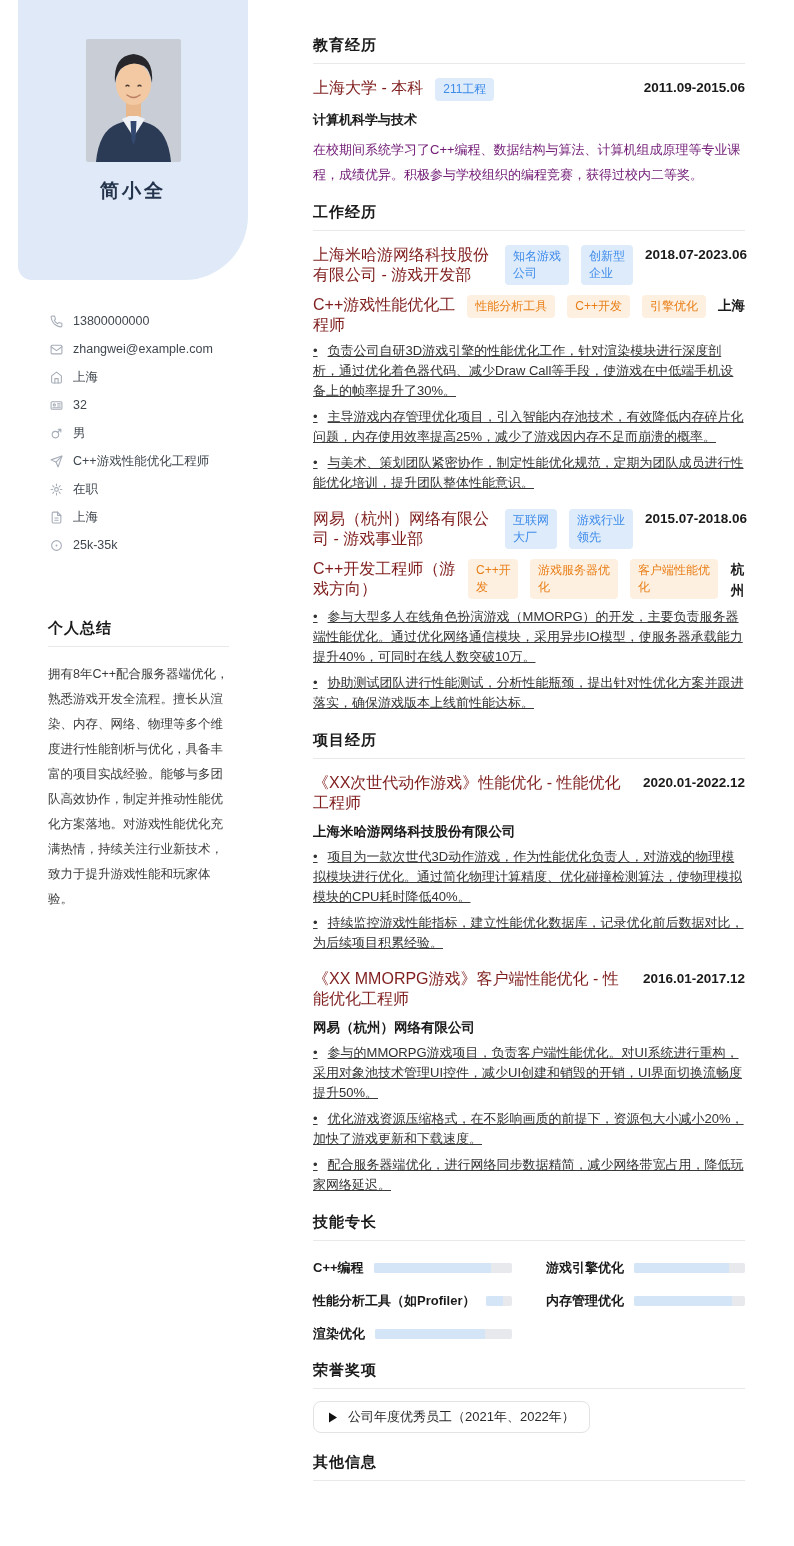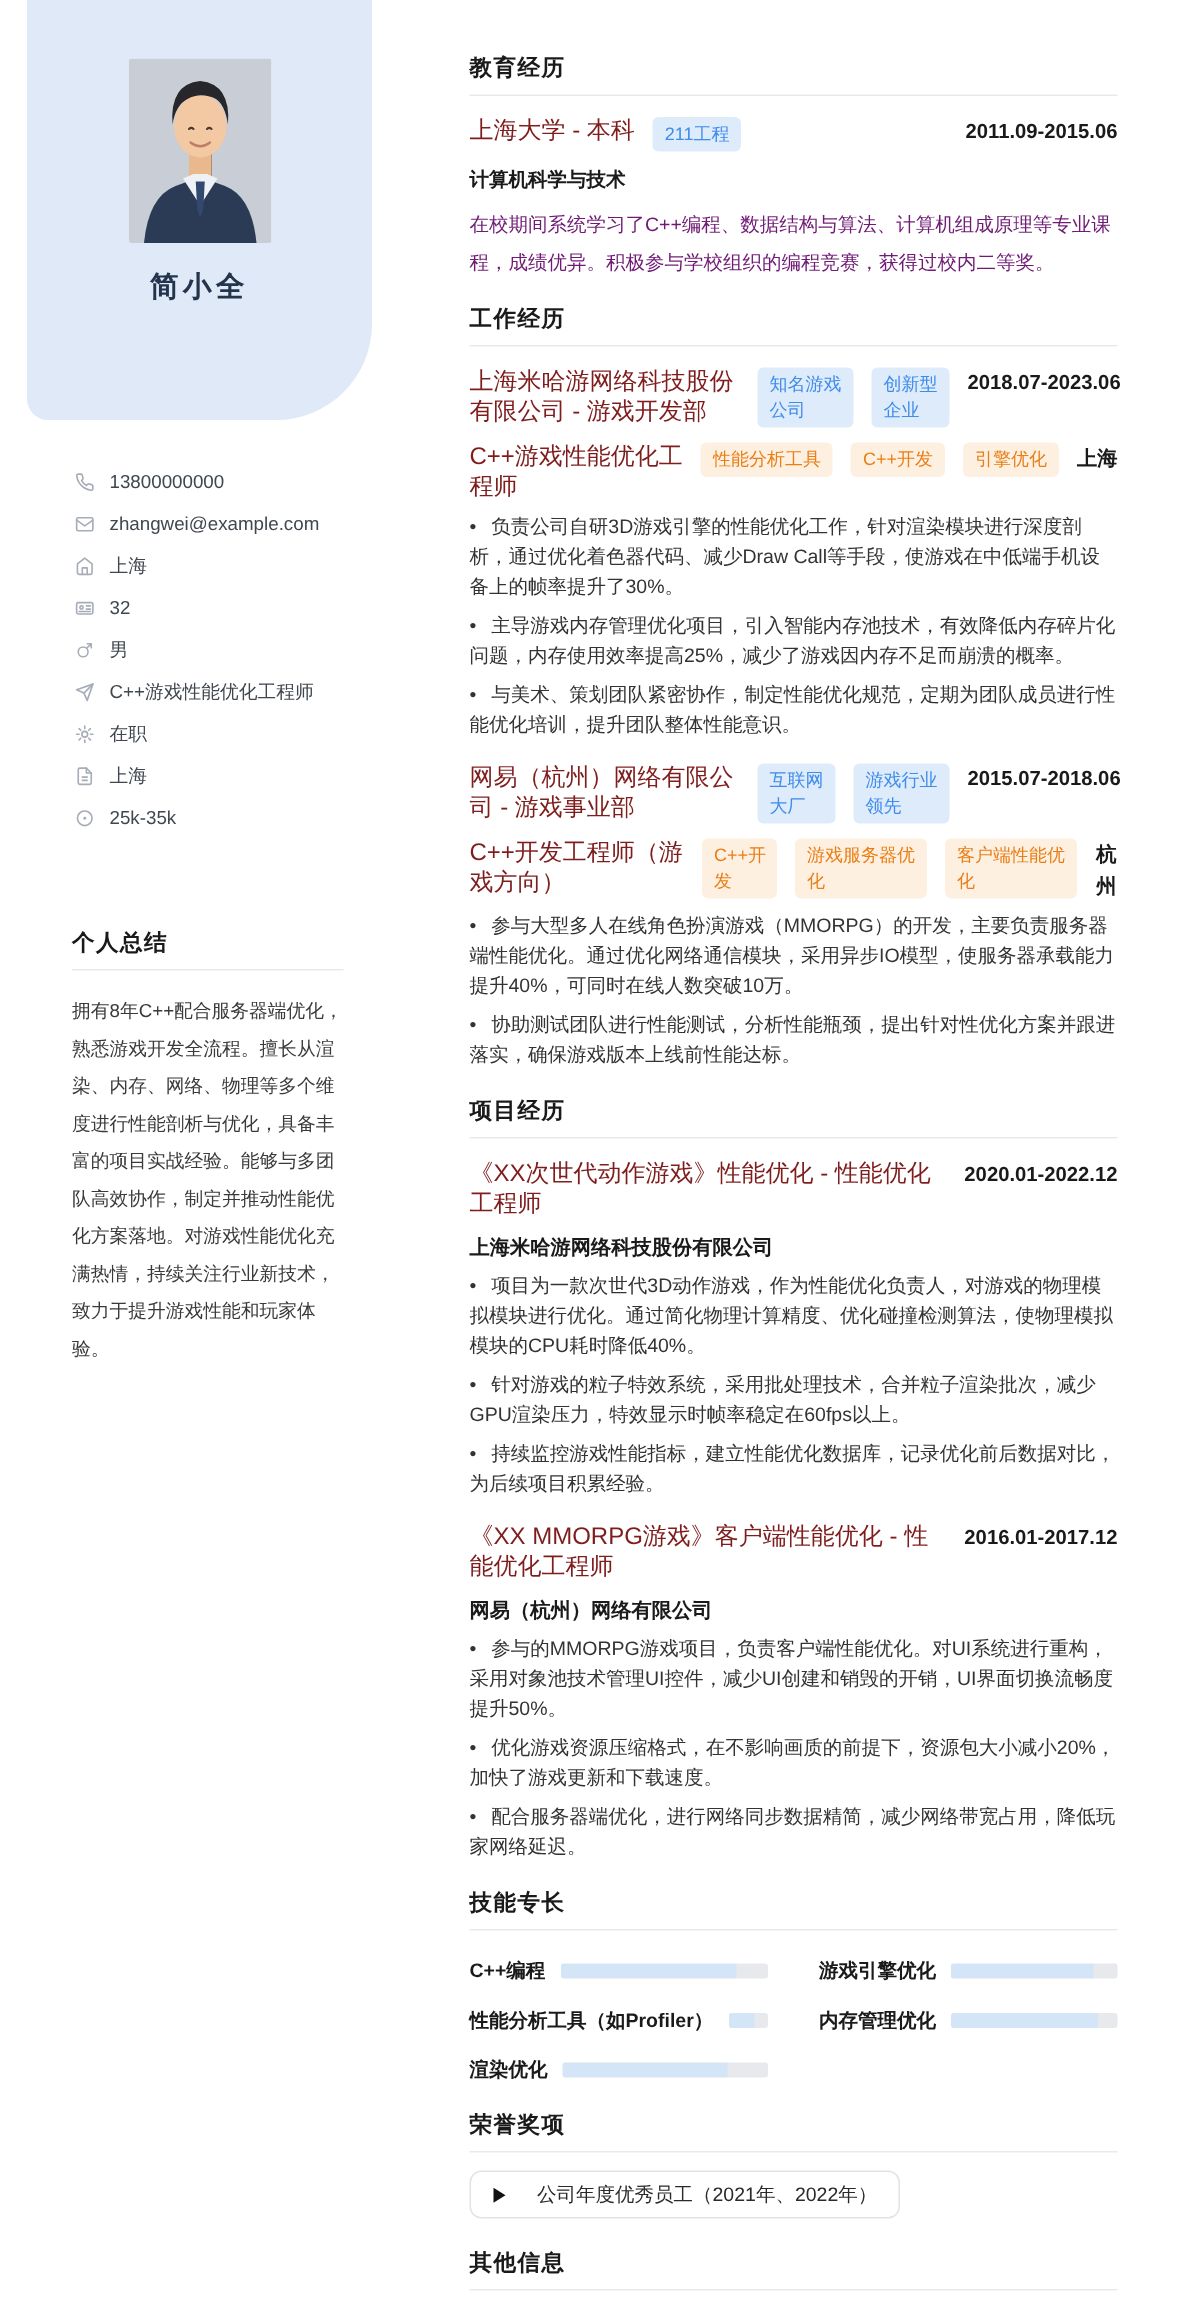--- a/index.html
+++ b/index.html
@@ -40,33 +40,33 @@
   .badge { flex:none; font-size:12px; line-height:17px; padding:3px 8px; border-radius:4px; }
   .badge.blue { background:#ddebfa; color:#3f8cea; }
   .badge.orange { background:#fdf0e1; color:#e97e16; }
   .w52 { width:52px; } .w50 { width:50px; } .w64 { width:64px; } .w88 { width:88px; }
   .company { flex:none; width:180px; }
   .role2 { width:150px; }
 
   .major { margin-top:10px; font-weight:bold; font-size:13px; color:#1a1a1a; }
   .desc { margin:8px 0 0; font-size:13px; line-height:25px; color:#701a75; }
 
-  .bullets { margin-top:4px; }
+  .bullets { margin-top:4px;text-decoration:underline; }
   .bullets p { margin:6px 0 0; font-size:13px; line-height:20px; color:#333; }
   .bullets p::before { content:"•"; margin-right:10px; color:#333; }
 
   .proj-company { margin-top:10px; font-weight:bold; font-size:13.5px; color:#1a1a1a; }
 
   .skill-grid { display:grid; grid-template-columns:1fr 1fr; column-gap:34px; row-gap:15px; margin-top:18px; }
   .skill { display:flex; align-items:center; gap:10px; min-width:0; }
   .skill-label { flex:none; font-weight:bold; font-size:13px; color:#1a1a1a; white-space:nowrap; }
   .skill-bar { flex:1; min-width:0; height:10px; background:#e7e9ec; border-radius:2px; overflow:hidden; }
   .skill-fill { height:100%; background:#d4e5f7; }
 
-  .honor-pill { display:inline-flex; align-items:center; gap:20px; margin-top:12px;
+  .honor-pill { display:inline-flex; align-items:center; gap:10px; margin-top:12px;
                 border:1px solid #e3e3e3; border-radius:8px; padding:6px 14px;
                 font-size:13px; color:#2a2a2a; background:#fff; cursor:pointer; }
   .tri svg { display:block; }
 </style>
 </head>
 <body>
 
 <div class="page">
 
   <aside class="left-col">
@@ -242,21 +242,20 @@
       <div class="sec-title">项目经历</div>
 
       <div>
         <div class="row-head">
           <span class="bold-name">《XX次世代动作游戏》性能优化 - 性能优化工程师</span>
           <span class="date">2020.01-2022.12</span>
         </div>
         <div class="proj-company">上海米哈游网络科技股份有限公司</div>
         <div class="bullets">
           <p>项目为一款次世代3D动作游戏，作为性能优化负责人，对游戏的物理模拟模块进行优化。通过简化物理计算精度、优化碰撞检测算法，使物理模拟模块的CPU耗时降低40%。</p>
-          <p>针对游戏的粒子特效系统，采用批处理技术，合并粒子渲染批次，减少GPU渲染压力，特效显示时帧率稳定在60fps以上。</p>
           <p>持续监控游戏性能指标，建立性能优化数据库，记录优化前后数据对比，为后续项目积累经验。</p>
         </div>
       </div>
 
       <div class="mt16">
         <div class="row-head">
           <span class="bold-name">《XX MMORPG游戏》客户端性能优化 - 性能优化工程师</span>
           <span class="date">2016.01-2017.12</span>
         </div>
         <div class="proj-company">网易（杭州）网络有限公司</div>

